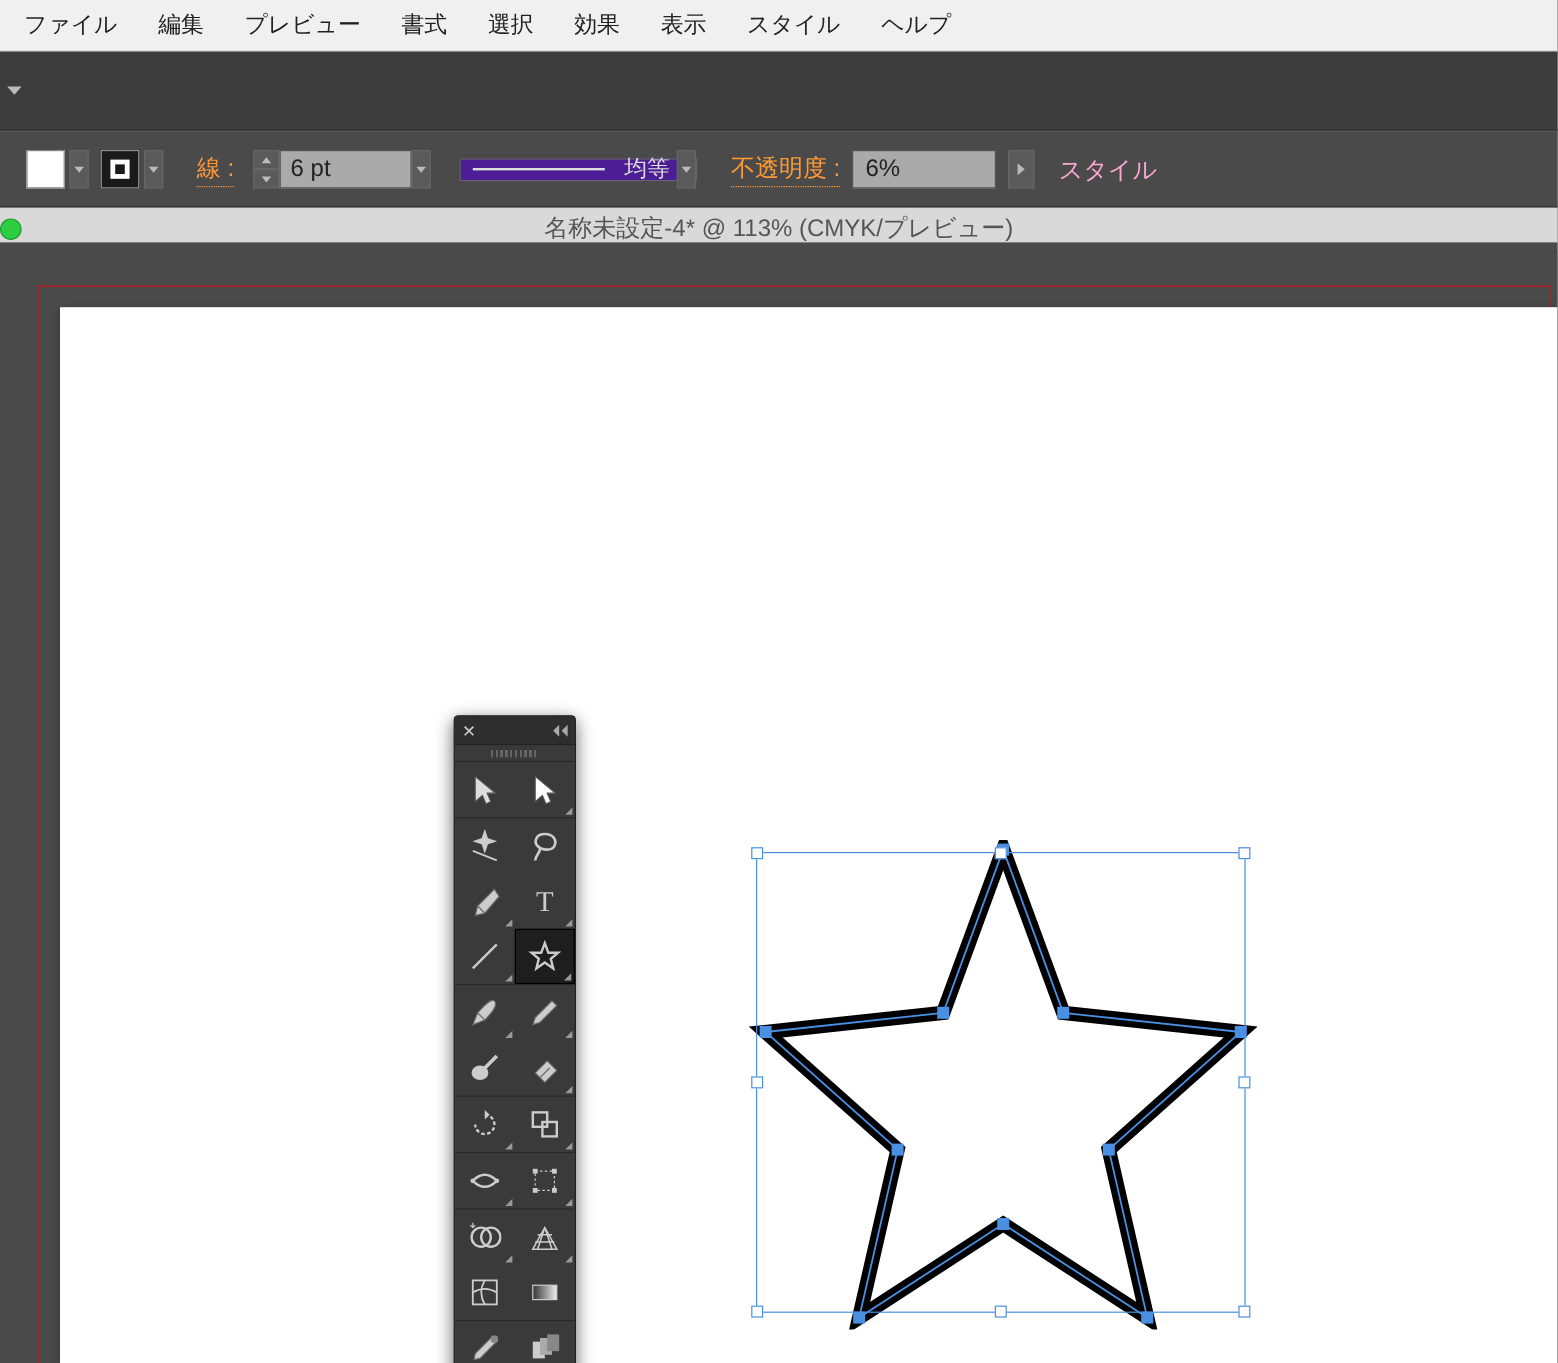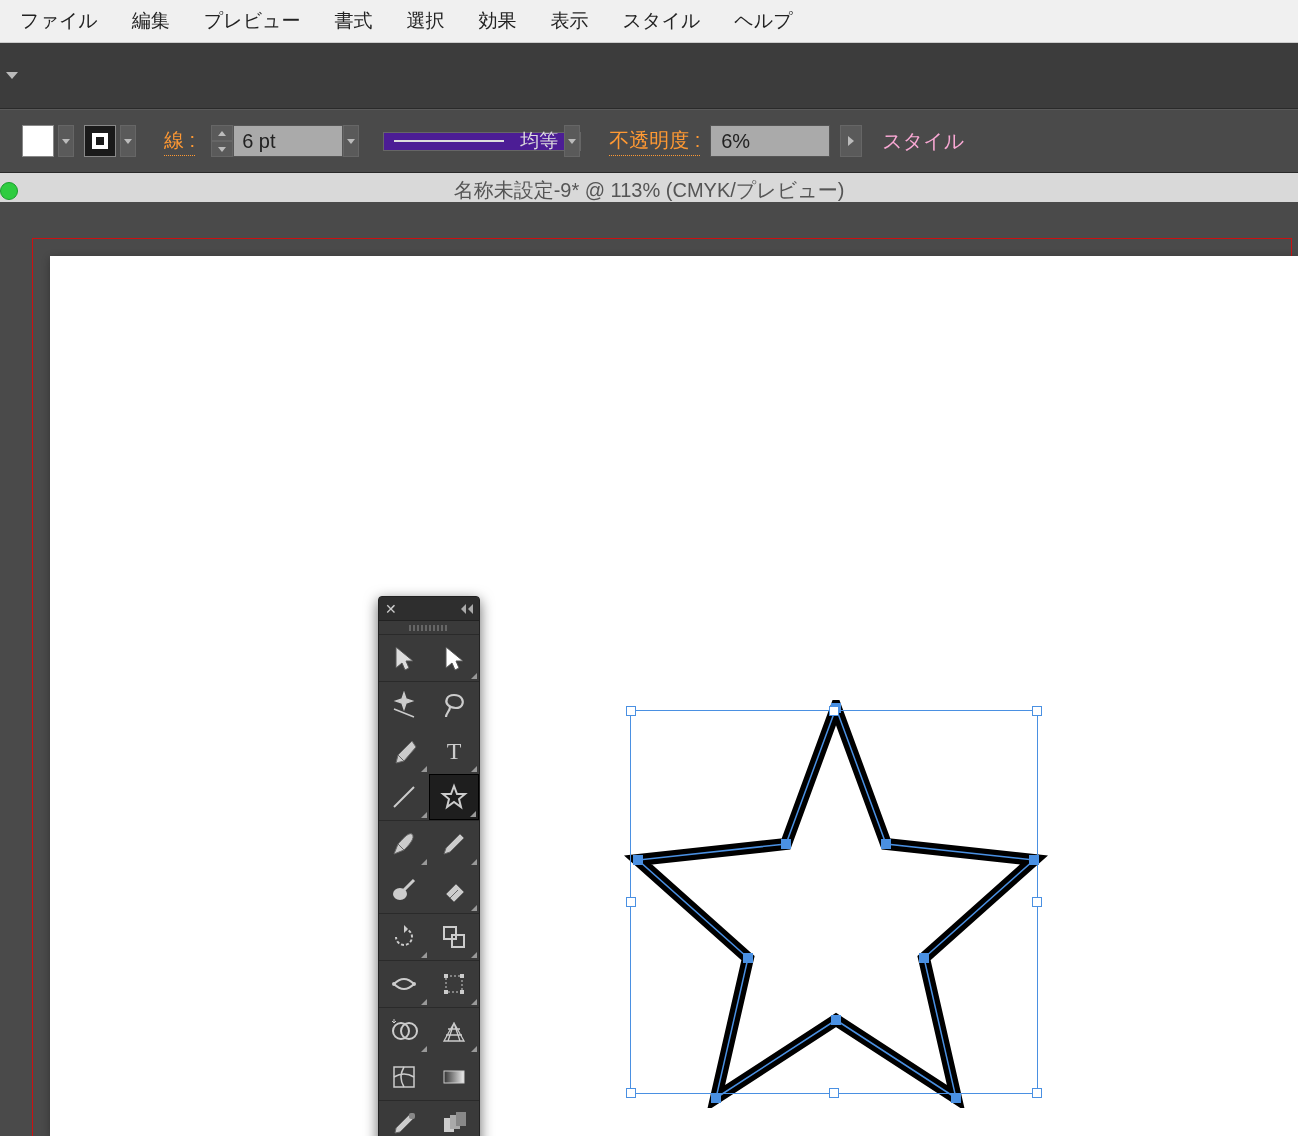--- a/index.html
+++ b/index.html
@@ -354,21 +354,21 @@
     <div class="dd-arrow"></div>
   </div>
   <span class="lbl-orange">不透明度 :</span>
   <div class="opacity-field">6%</div>
   <div class="play-btn"></div>
   <span style="margin-left:10px;color:#f9a8d4">スタイル</span>
 </div>
 
 <div class="doctab">
   <div class="traffic-green"></div>
-  <span>名称未設定-9* @ 113% (CMYK/プレビュー)</span>
+  <span>名称未設定-4* @ 113% (CMYK/プレビュー)</span>
 </div>
 
 <div class="canvas-area">
   <div class="bleed"></div>
   <div class="artboard"></div>
 
   <div class="star-container">
     <svg class="star-svg" width="424" height="408" viewBox="0 0 424 408">
 
       <polygon points="212,8 262,144 410,160 300,258 332,398 212,320 92,398 124,258 14,160 162,144" fill="white" stroke="black" stroke-width="12"></polygon>

